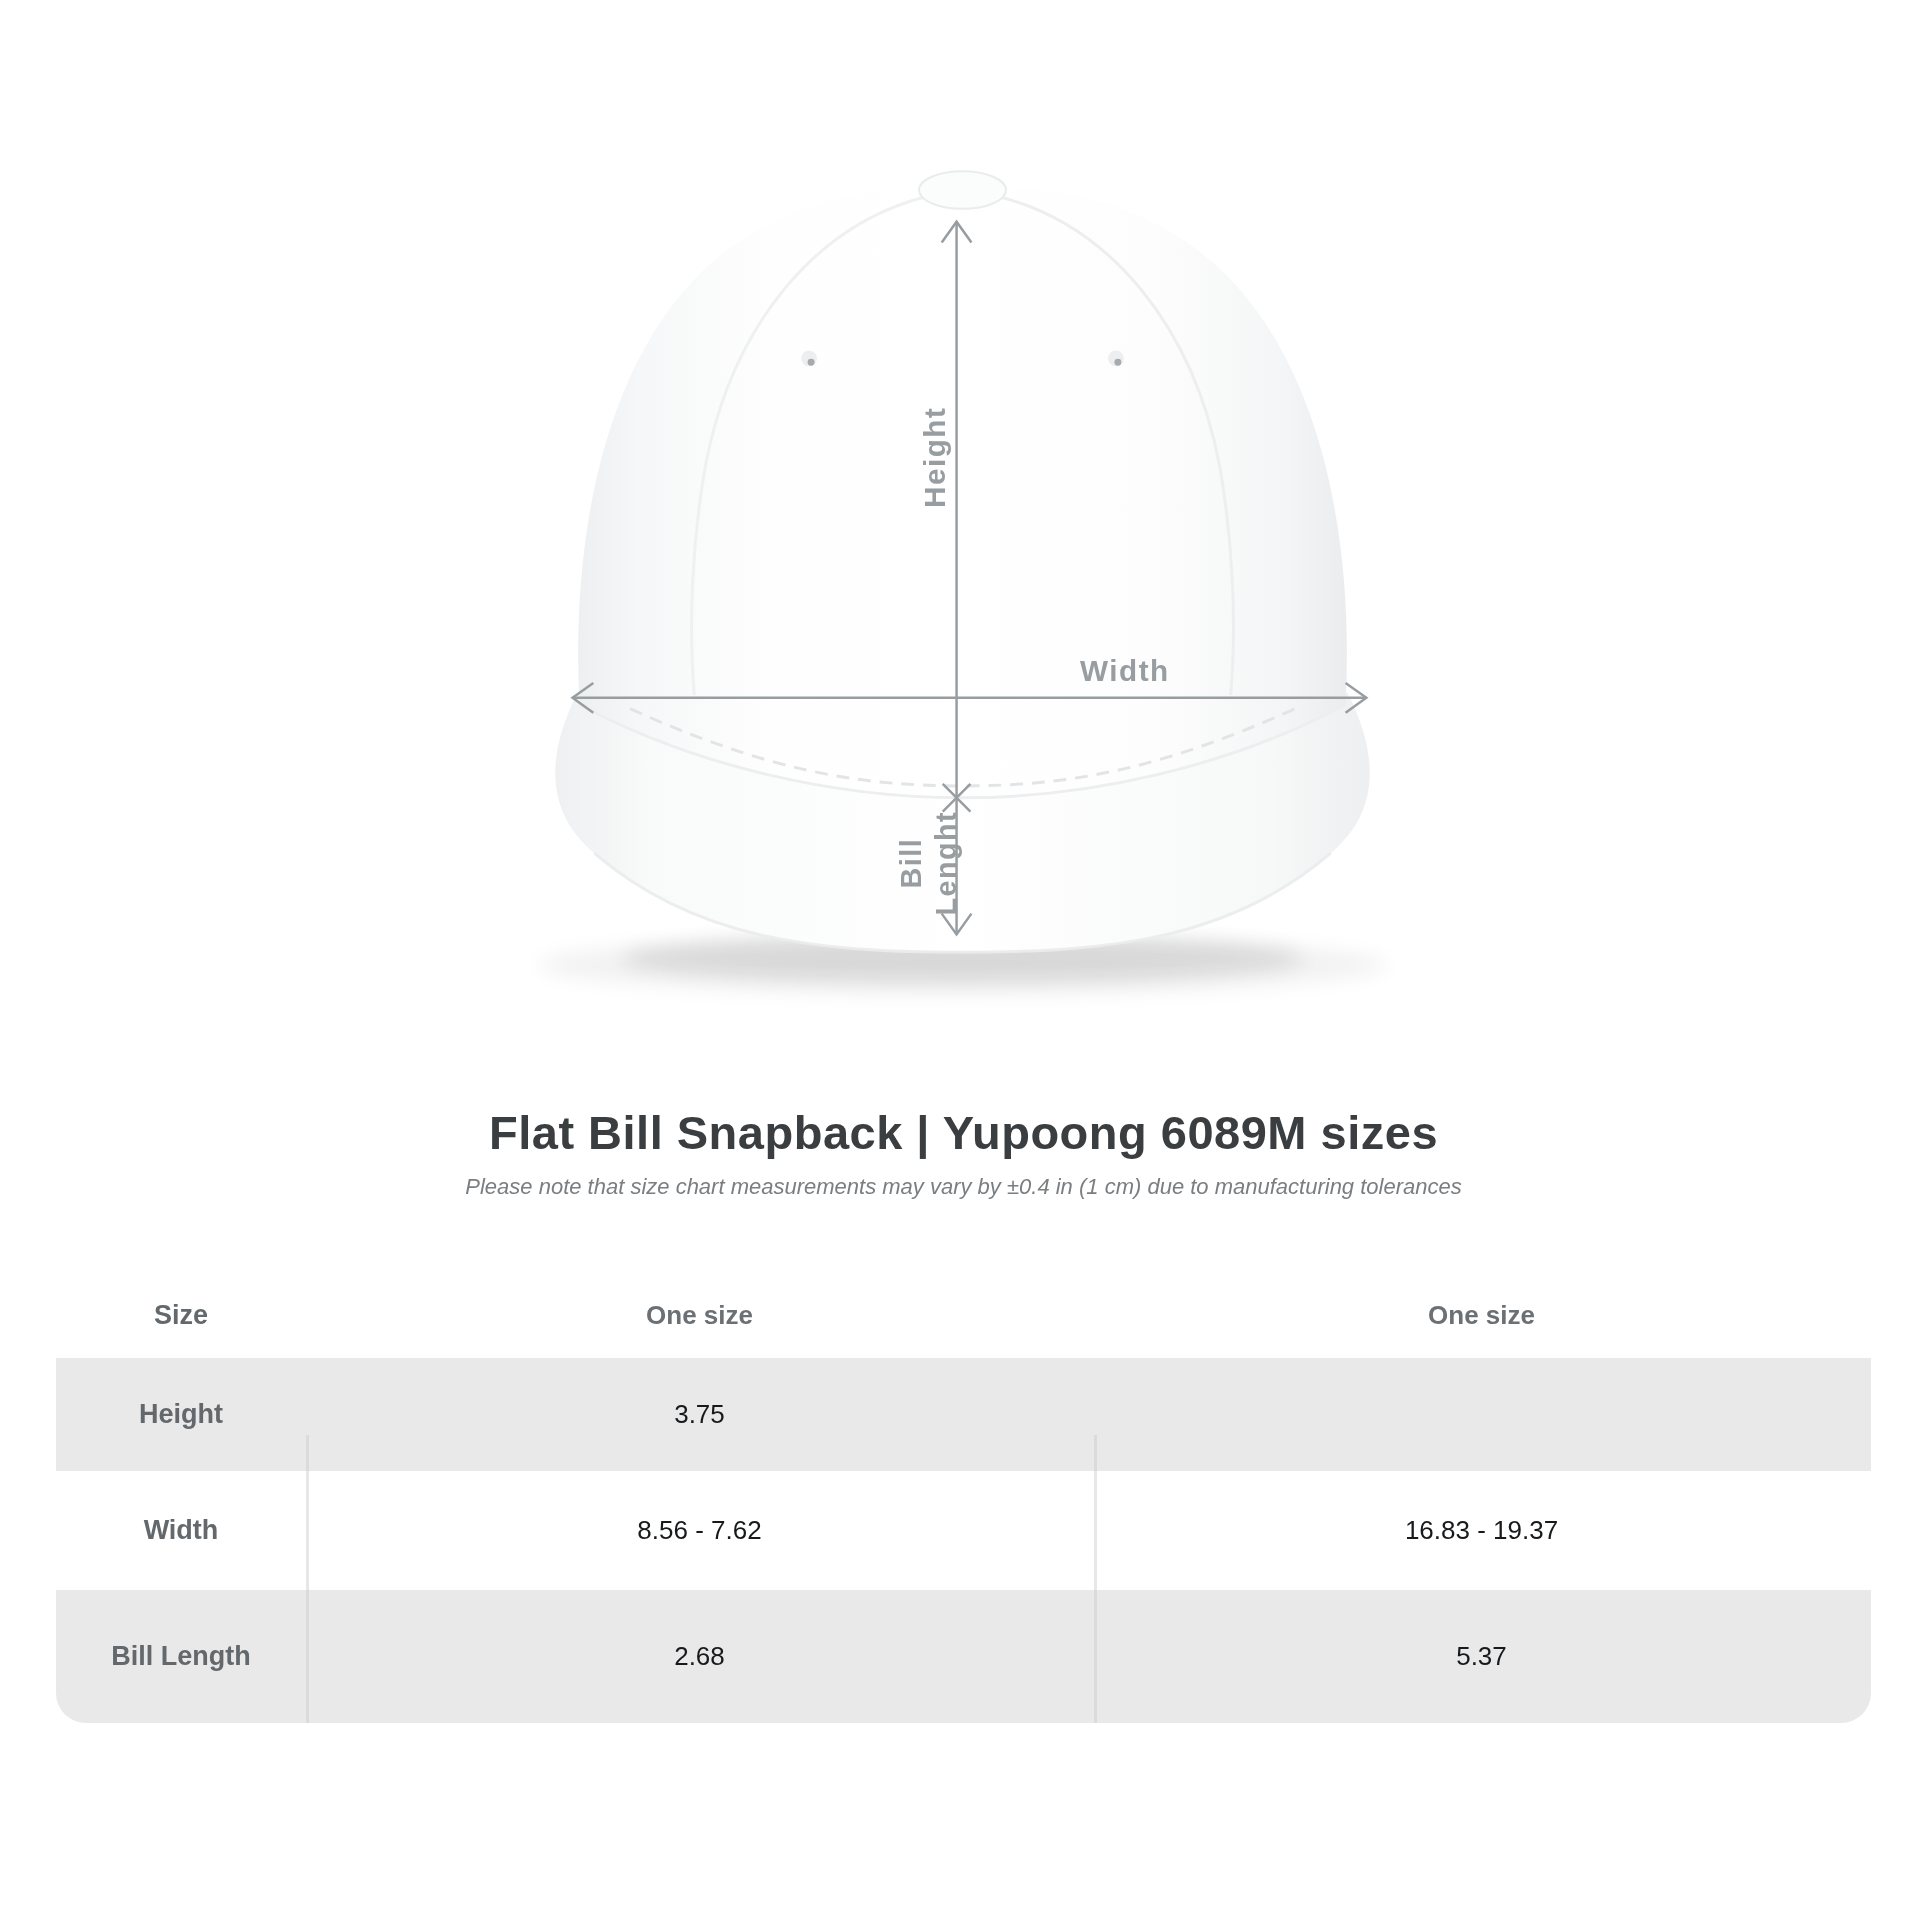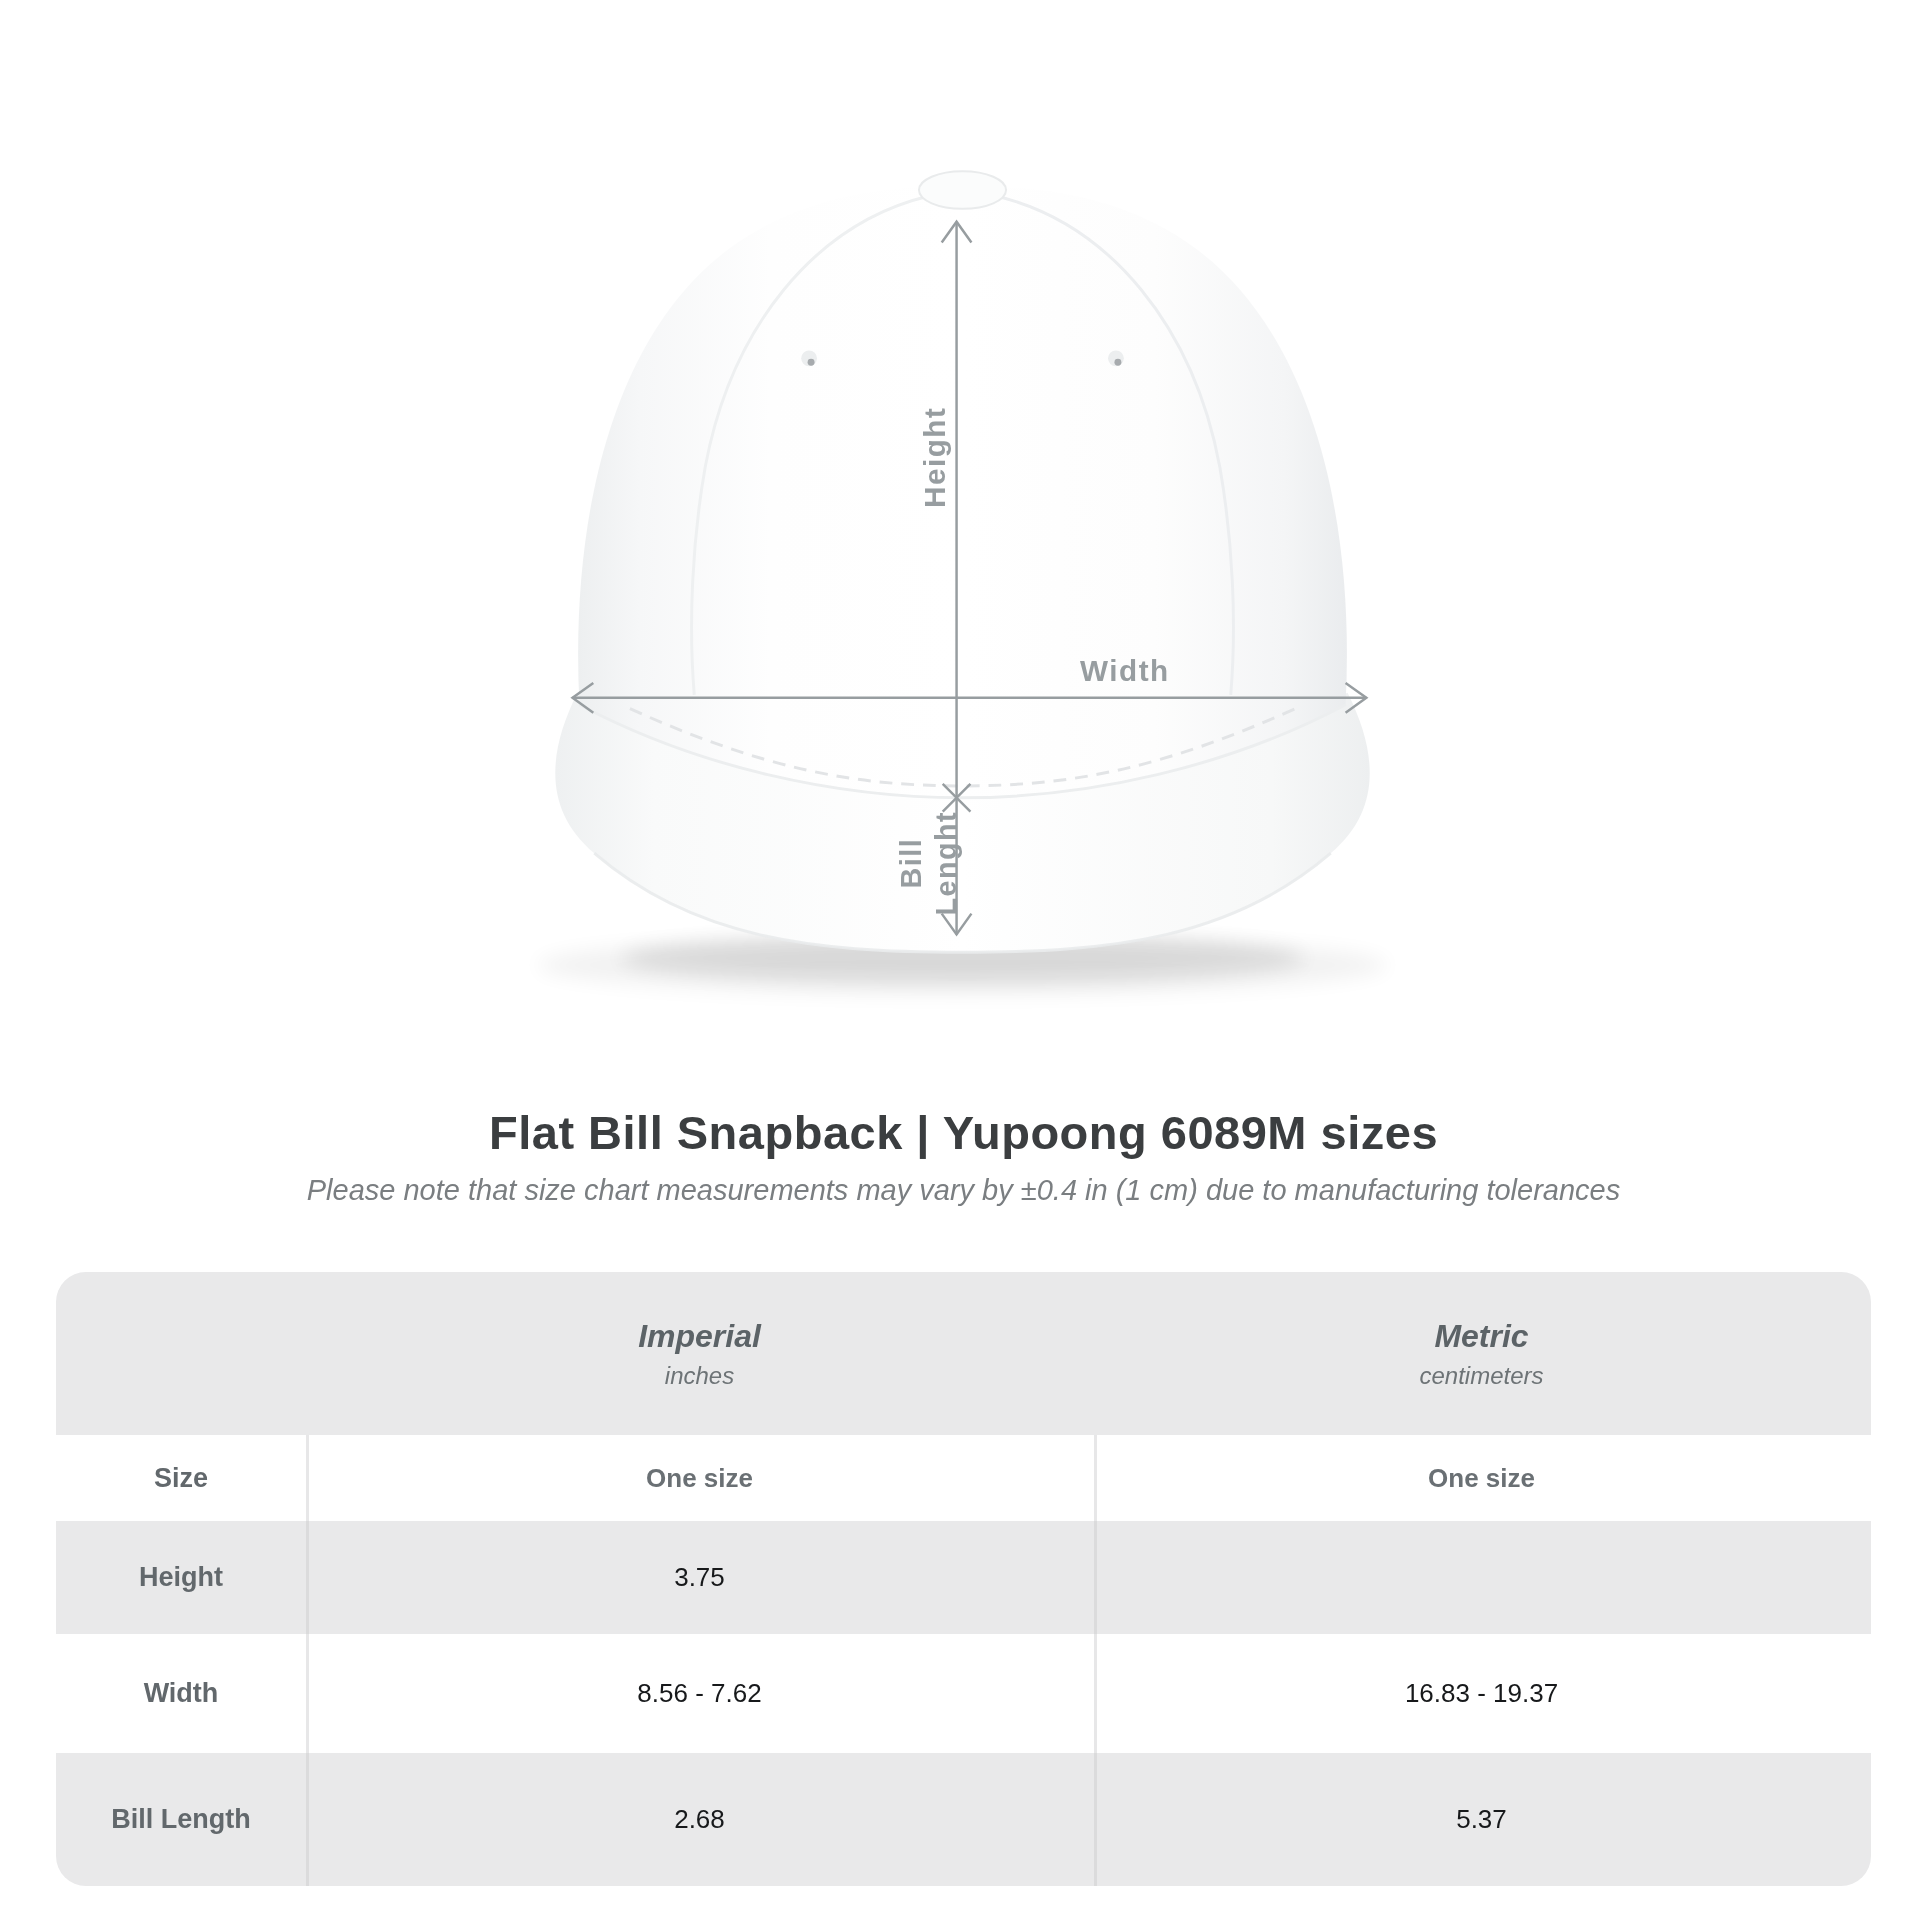--- a/index.html
+++ b/index.html
@@ -16,21 +16,21 @@
   .hat-wrap { position: absolute; top: 0; left: 0; width: 1927px; height: 1069px; }
 
   
   .page-title {
     position: absolute; top: 1105px; left: 0; width: 100%;
     text-align: center; font-size: 47px; font-weight: bold;
     color: #3b3e40; letter-spacing: 0.5px;
   }
   .page-subtitle {
     position: absolute; top: 1174px; left: 0; width: 100%;
-    text-align: center; font-style: italic; font-size: 29px;
+    text-align: center; font-style: italic; font-size: 22px;
     color: #7a7e81;
   }
 
   
   .size-table {
     position: absolute; left: 56px; top: 1272px; width: 1815px;
     border-radius: 30px; overflow: hidden; background: #ffffff;
   }
   .col-label { width: 250px; flex: 0 0 250px; }
   .col-imp   { width: 787px; flex: 0 0 787px; }
@@ -143,31 +143,20 @@
       <text class="dim-label" x="920" y="872" font-size="29" text-anchor="middle" dominant-baseline="central" transform="rotate(-90 920 872)">Bill</text>
       <text class="dim-label" x="955" y="872" font-size="29" text-anchor="middle" dominant-baseline="central" transform="rotate(-90 955 872)">Lenght</text>
     </svg>
   </div>
 
   <div class="page-title">Flat Bill Snapback | Yupoong 6089M sizes</div>
   <div class="page-subtitle">Please note that size chart measurements may vary by ±0.4 in (1 cm) due to manufacturing tolerances</div>
 
   <div class="size-table">
 
-    <div class="thead">
-      <div class="cell col-label"></div>
-      <div class="cell col-imp">
-        <div class="head-label">Imperial</div>
-        <div class="head-sub">inches</div>
-      </div>
-      <div class="cell col-met">
-        <div class="head-label">Metric</div>
-        <div class="head-sub">centimeters</div>
-      </div>
-    </div>
 
     <div class="trow r0">
       <div class="cell col-label row-label">Size</div>
       <div class="cell col-imp val onesize">One size</div>
       <div class="cell col-met val onesize">One size</div>
     </div>
 
     <div class="trow r1 banded">
       <div class="cell col-label row-label">Height</div>
       <div class="cell col-imp val">3.75</div>

